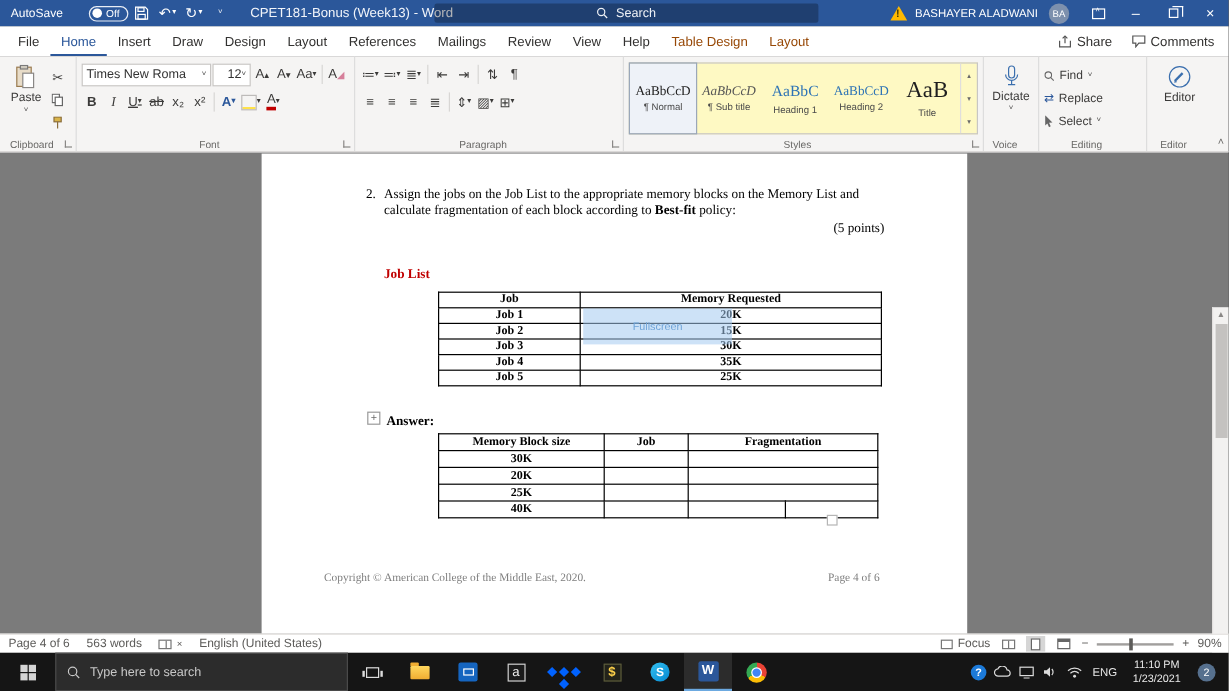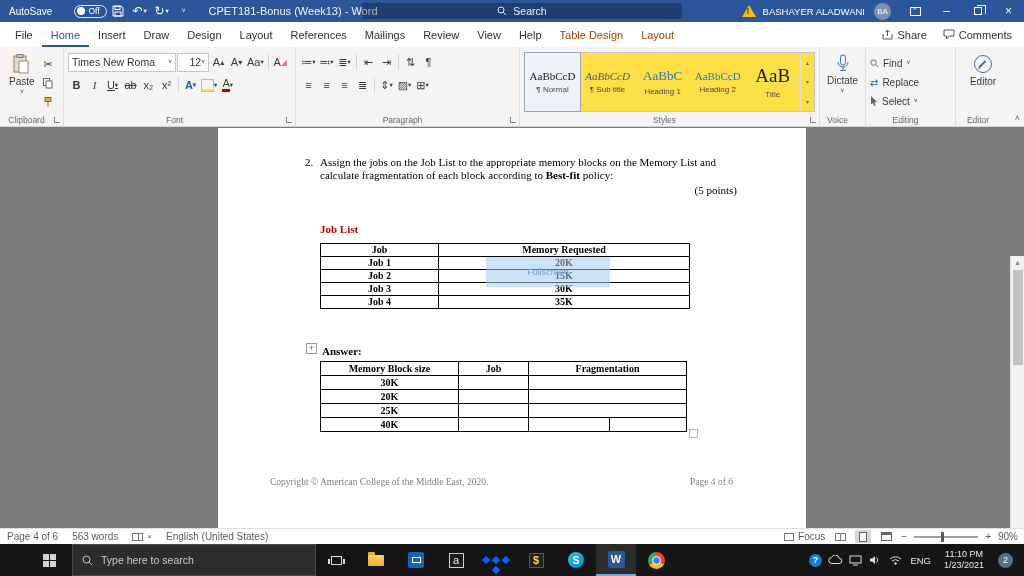--- a/index.html
+++ b/index.html
@@ -50,21 +50,21 @@
   .combo{display:flex; align-items:center; justify-content:space-between; background:#fff; border:1px solid #c8c6c4; height:19px; padding:0 3px; font-size:10.5px; color:#333;}
   .sbtn{min-width:17px; height:19px; display:flex; align-items:center; justify-content:center; font-size:11px; color:#3b3a39; padding:0 1px;}
   .vsep{width:1px; height:16px; background:#d8d6d4; margin:0 2px;}
   .bigbtn{display:flex; flex-direction:column; align-items:center; gap:2px; font-size:10px; color:#3b3a39; padding:2px 5px;}
   .b{font-weight:bold;} .i{font-style:italic; font-family:"Liberation Serif",serif;} .u{text-decoration:underline;}
   .strike{text-decoration:line-through;}
   .fontcolor{border-bottom:3px solid #c00000; line-height:1; padding-bottom:0;}
   .effects{color:#2b579a; font-weight:bold;}
   .hl{width:13px; height:13px; background:linear-gradient(#f5f4f3 0 9px, #ffe24a 9px 13px); border:1px solid #bdbbb9;}
   .tiny{font-size:8px;}
-  .stylebox{display:flex; border:1px solid #c8c6c4; background:#fde047; height:60px;}
+  .stylebox{display:flex; border:1px solid #c8c6c4; background:#fef9c3; height:60px;}
   .styleitem{width:56px; display:flex; flex-direction:column; align-items:center; justify-content:center; gap:3px; font-family:"Liberation Serif",serif;}
   .styleitem.sel{outline:1px solid #9aa7b9; background:#eef2f8;}
   .sprev{font-size:11px; color:#222;}
   .sprev.sub{font-style:italic; color:#555;}
   .sprev.h1{font-size:13px; color:#2e74b5;}
   .sprev.h2{font-size:11px; color:#2e74b5;}
   .sprev.title{font-size:19px; color:#1f1f1f;}
   .scap{font-size:8px; color:#4a4a4a; font-family:"Liberation Sans",sans-serif;}
   .stylescroll{width:14px; border-left:1px solid #e0dedd; display:flex; flex-direction:column;}
   .stylescroll span{flex:1; display:flex; align-items:center; justify-content:center; font-size:6px; color:#6a6a6a;}
@@ -72,21 +72,21 @@
   .editrow{display:flex; align-items:center; gap:4px; height:16px; font-size:10px; color:#3b3a39;}
   .collapse-ribbon{position:absolute; right:4px; bottom:3px; font-size:9px; color:#696866;}
 
   
   .docarea{position:absolute; top:128px; left:0; right:0; height:400px; background:#7b7b7b;}
   .page{position:absolute; left:218px; top:0; width:588px; height:400px; background:#fff;}
   .qitem{position:absolute; left:87px; top:28px; width:434px; font-family:"Liberation Serif",serif; font-size:11px; line-height:13px; color:#000; padding-left:15px;}
   .qnum{position:absolute; left:0; top:0;}
   .points{position:absolute; right:69px; top:56px; font-family:"Liberation Serif",serif; font-size:11px;}
   .joblist-title{position:absolute; left:102px; top:95px; font-family:Liberation Serif, serif; font-size:11px; font-weight:bold; color:#c00000;}
-  table.doc{border-collapse:collapse; table-layout:fixed; font-family:"Liberation Serif",serif; font-size:10px; font-weight:bold; color:#000;}
+  table.doc{border-collapse:collapse; table-layout:fixed; font-family:"Liberation Serif",serif; font-size:10px; font-weight:bold; color:#000;margin-left:45px;}
   table.doc td, table.doc th{border:1px solid #000; text-align:center; vertical-align:middle; padding:0; line-height:1;}
   .tbl1{position:absolute; left:102px; top:115px; width:369px;}
   .tbl1 td, .tbl1 th{height:13px;}
   .tbl2{position:absolute; left:102px; top:233px; width:366px;}
   .tbl2 td, .tbl2 th{height:14px;}
   .overlay-band{position:absolute; left:268px; top:129px; width:124px; height:30px; background:rgba(164,203,240,.55);
     color:#6ea3d8; font-size:9px; display:flex; align-items:center; justify-content:center;}
   .ans-label{position:absolute; left:104px; top:217px; font-family:"Liberation Serif",serif; font-size:11px; font-weight:bold;}
   .tmove{position:absolute; left:88px; top:215px; width:11px; height:11px; border:1px solid #9a9a9a; background:#fff;
     color:#6a6a6a; font-size:9px; line-height:9px; text-align:center;}
@@ -108,21 +108,21 @@
   .sright{margin-left:auto; display:flex; align-items:center; gap:7px; padding-right:6px;}
   .ic-focus{width:10px; height:8px; border:1px solid #777;}
   .vic{width:16px; height:13px; display:flex; align-items:center; justify-content:center;}
   .vic.sel{background:#d6d6d6;}
   .ic-pagev{width:8px; height:10px; border:1px solid #666; background:#fff;}
   .ic-webv{width:11px; height:9px; border:1px solid #666; border-top-width:3px;}
   .ztrack{width:64px; height:2px; background:#a19f9d; position:relative;}
   .zthumb{position:absolute; left:27px; top:-4px; width:3px; height:10px; background:#5c5b59;}
 
   
-  .taskbar{position:absolute; top:544px; left:0; right:0; height:32px; background:#151515; display:flex; align-items:stretch; color:#e8e8e8;padding-left:26px;}
+  .taskbar{position:absolute; top:544px; left:0; right:0; height:32px; background:#151515; display:flex; align-items:stretch; color:#e8e8e8;}
   .tslot{width:40px; display:flex; align-items:center; justify-content:center; position:relative;}
   .start{width:46px;}
   .winlogo{display:grid; grid-template-columns:6px 6px; grid-template-rows:6px 6px; gap:1px;}
   .winlogo span{background:#d4d4d4;}
   .tsearch{width:244px; background:#2c2c2c; border:1px solid #4a4a4a; display:flex; align-items:center; gap:8px; padding-left:9px; font-size:10.5px; color:#c8c8c8;}
   .ic-taskview{width:11px; height:9px; border:1px solid #dcdcdc; position:relative;}
   .ic-taskview::before{content:""; position:absolute; left:-4px; top:2px; width:2px; height:5px; background:#dcdcdc;}
   .ic-taskview::after{content:""; position:absolute; right:-4px; top:2px; width:2px; height:5px; background:#dcdcdc;}
   .ic-folder{width:16px; height:11px; background:linear-gradient(#ffd75e,#f0ad32); border-radius:1px; position:relative;}
   .ic-folder::before{content:""; position:absolute; top:-3px; left:0; width:7px; height:3px; background:#f0ad32; border-radius:1px 1px 0 0;}
@@ -480,20 +480,24 @@
           <td>15K</td>
         </tr>
         <tr>
           <td>Job 3</td>
           <td>30K</td>
         </tr>
         <tr>
           <td>Job 4</td>
           <td>35K</td>
         </tr>
+        <tr>
+          <td>Job 5</td>
+          <td>25K</td>
+        </tr>
       </tbody>
         </table>
 
       <div class="overlay-band">Fullscreen</div>
 
       <span class="tmove">+</span>
       <span class="ans-label">Answer:</span>
 
       <table class="doc tbl2">
         <colgroup>

